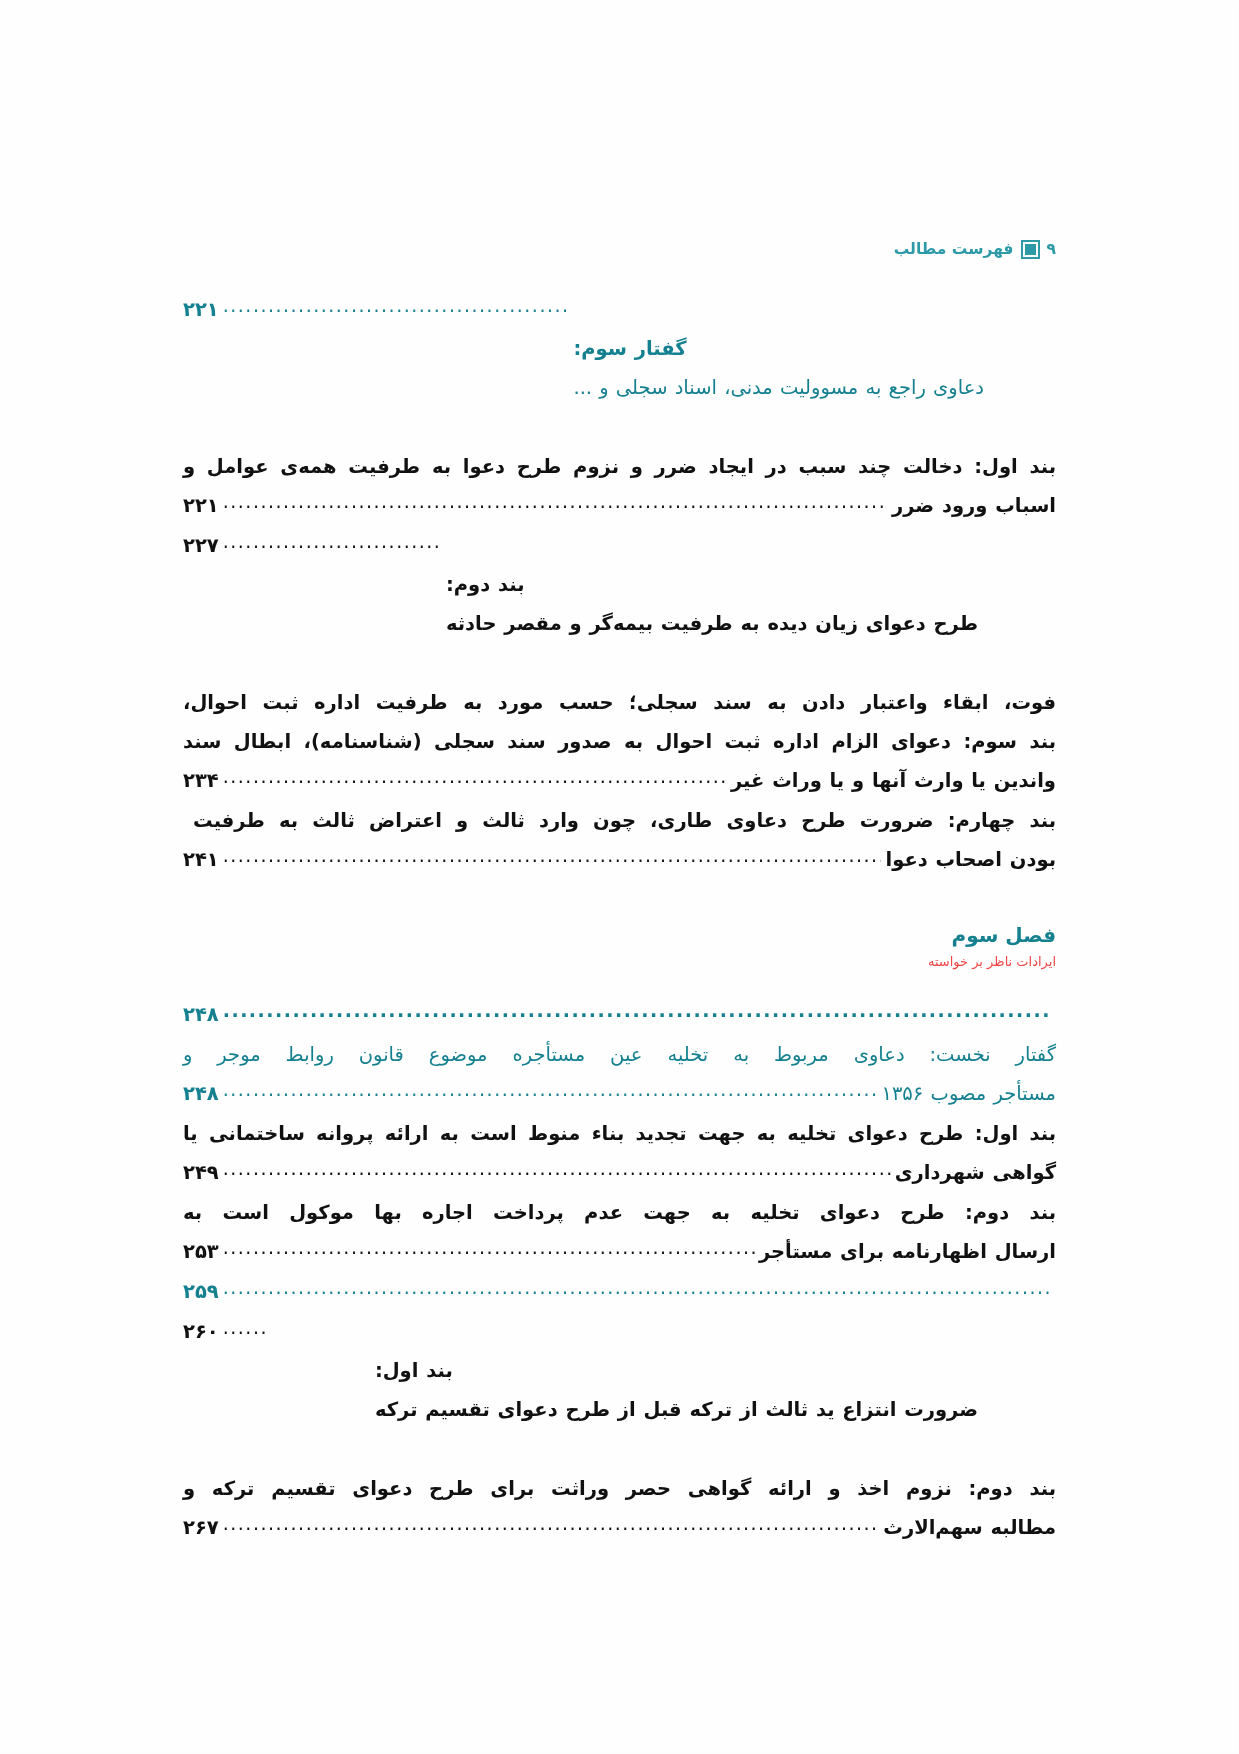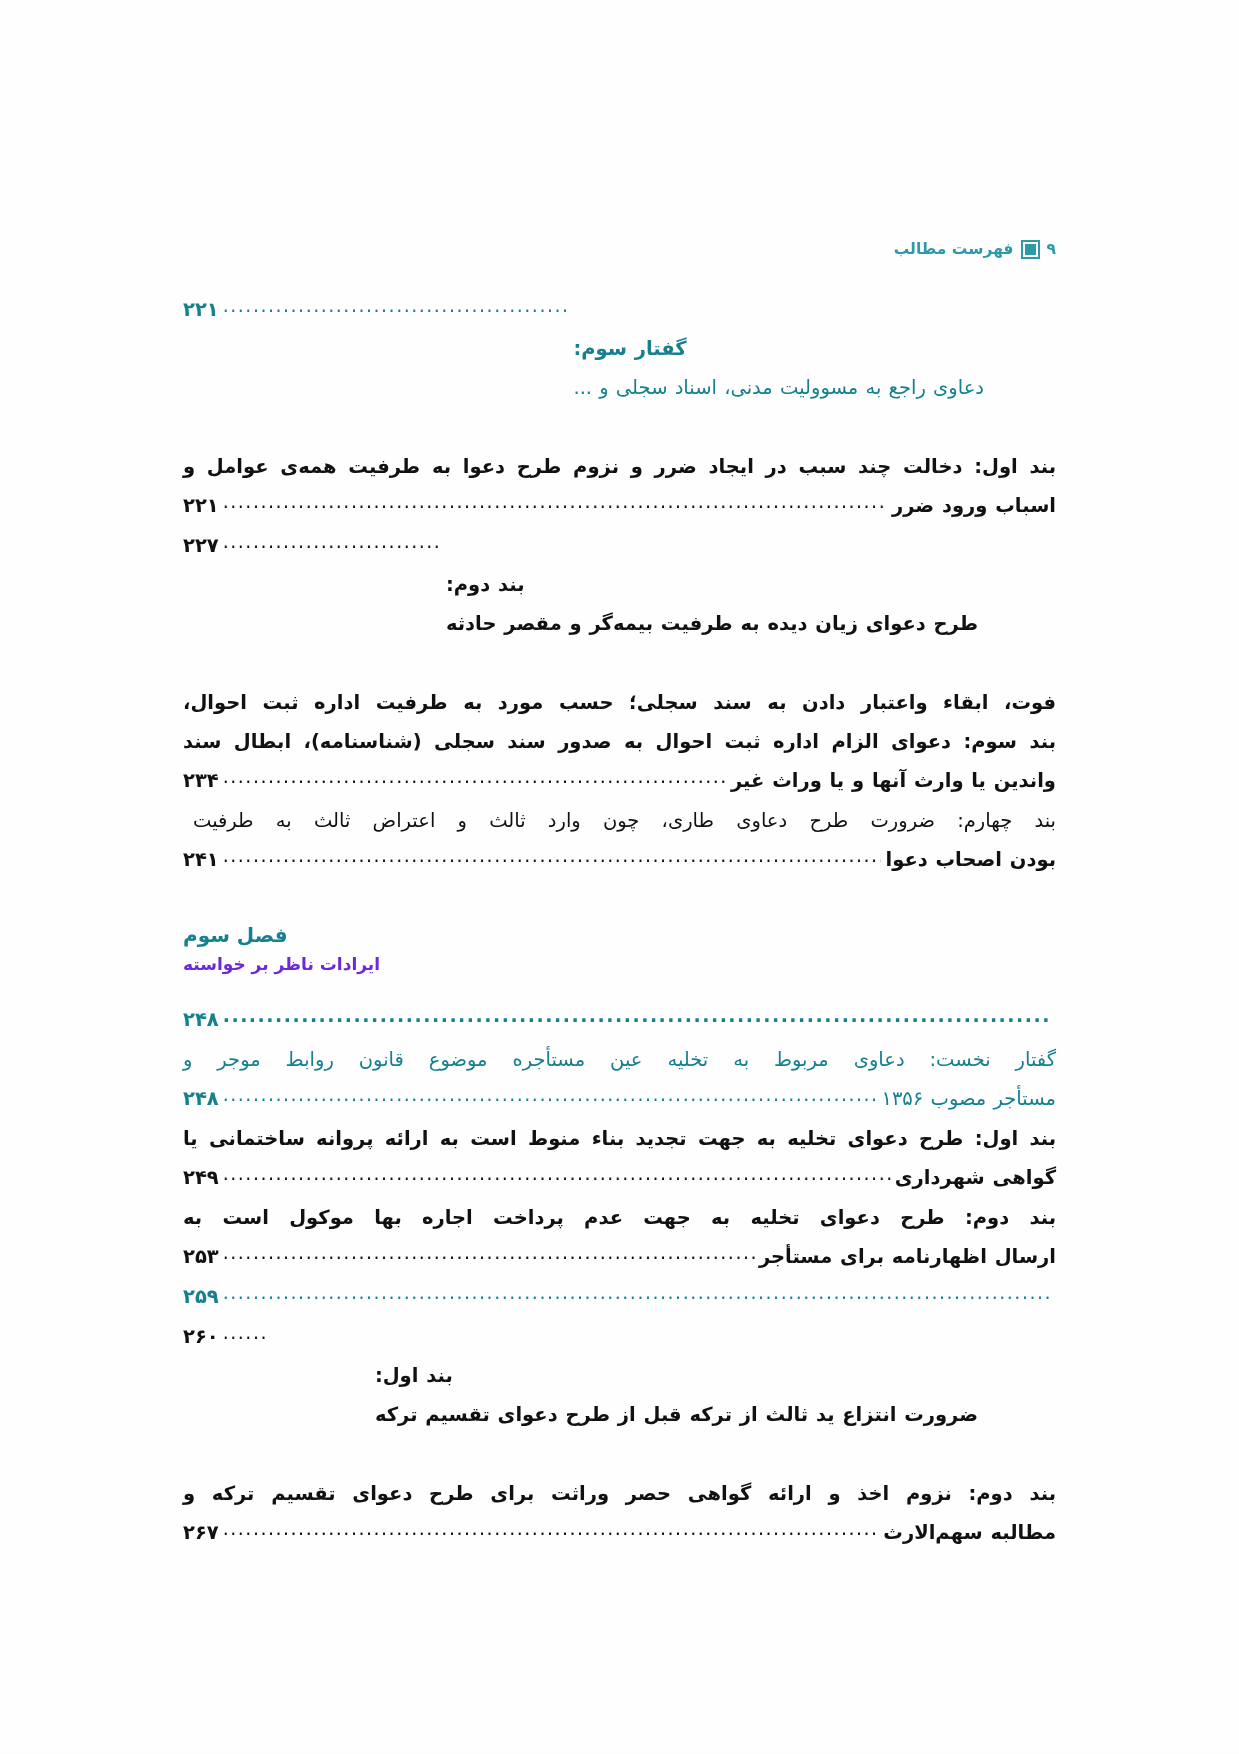--- a/index.html
+++ b/index.html
@@ -137,36 +137,36 @@
 
   
   .full-line {
     display: block;
     text-align: justify;
     text-align-last: justify;
   }
 
   
   .chapter-block {
-    text-align: left;
+    text-align: right;
     margin: 44px 0 26px 0;
     color: #15808f;
   }
   .chapter-title {
     font-size: 20px;
     font-weight: bold;
     letter-spacing: 1px;
     margin-bottom: 7px;
     color: #15808f;
   }
   .chapter-subtitle {
-    font-size: 17px;
-    font-weight: bold;
+    font-size: 13px;
+    font-weight: normal;
     letter-spacing: 0.5px;
-    color: #6d28d9;
+    color: #ef4444;
   }
 </style>
 </head>
 <body>
 
 <div id="page-sheet">
 
   <div id="content-area">
 
     <div class="running-header">
@@ -210,21 +210,21 @@
       <span class="full-line" style="font-weight: bold;">فوت، ابقاء واعتبار دادن به سند سجلی؛ حسب مورد به طرفیت اداره ثبت احوال،</span>
       <span class="full-line" style="font-weight: bold;">بند سوم: دعوای الزام اداره ثبت احوال به صدور سند سجلی (شناسنامه)، ابطال سند</span>
       <span class="tail">
         <span class="tail-text" style="font-weight: bold;">واندین یا وارث آنها و یا وراث غیر</span>
         <span class="dots">...................................................................................................................</span>
         <span class="pageno">۲۳۴</span>
       </span>
     </div>
 
     <div class="toc-entry">
-      <span class="full-line" style="font-weight: normal; margin-left: 10px;">بند چهارم: ضرورت طرح دعاوی طاری، چون وارد ثالث و اعتراض ثالث به طرفیت</span>
+      <span class="full-line" style="font-weight: bold; margin-left: 10px;">بند چهارم: ضرورت طرح دعاوی طاری، چون وارد ثالث و اعتراض ثالث به طرفیت</span>
       <span class="tail">
         <span class="tail-text" style="font-weight: bold;">بودن اصحاب دعوا</span>
         <span class="dots">...................................................................................................................</span>
         <span class="pageno">۲۴۱</span>
       </span>
     </div>
 
     <div class="chapter-block">
       <div class="chapter-title">فصل سوم</div>
       <div class="chapter-subtitle">ایرادات ناظر بر خواسته</div>

